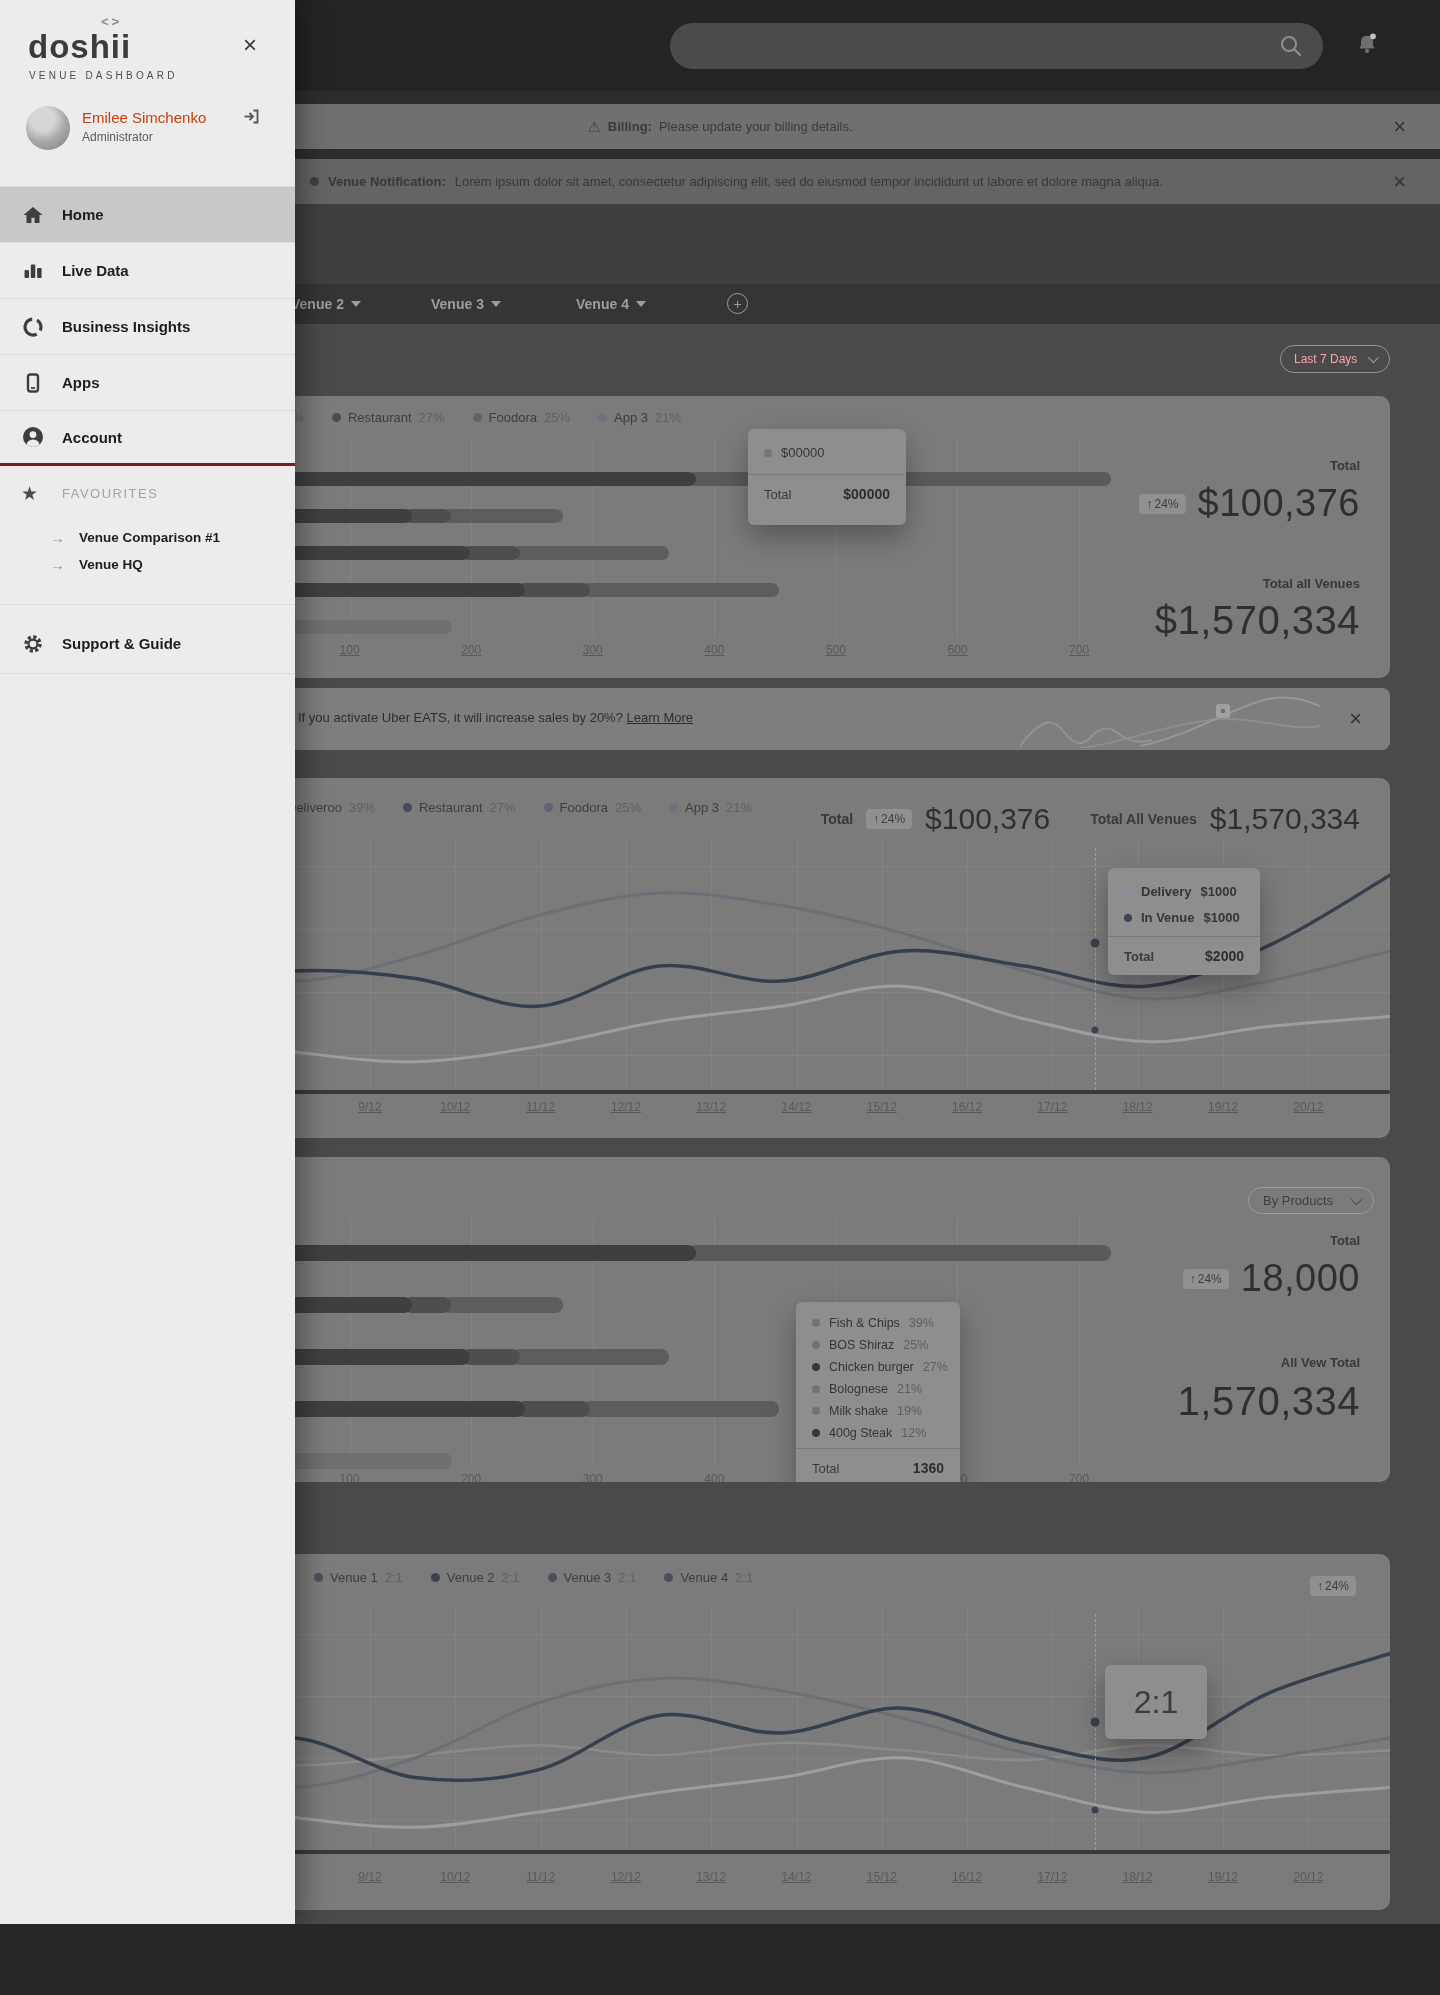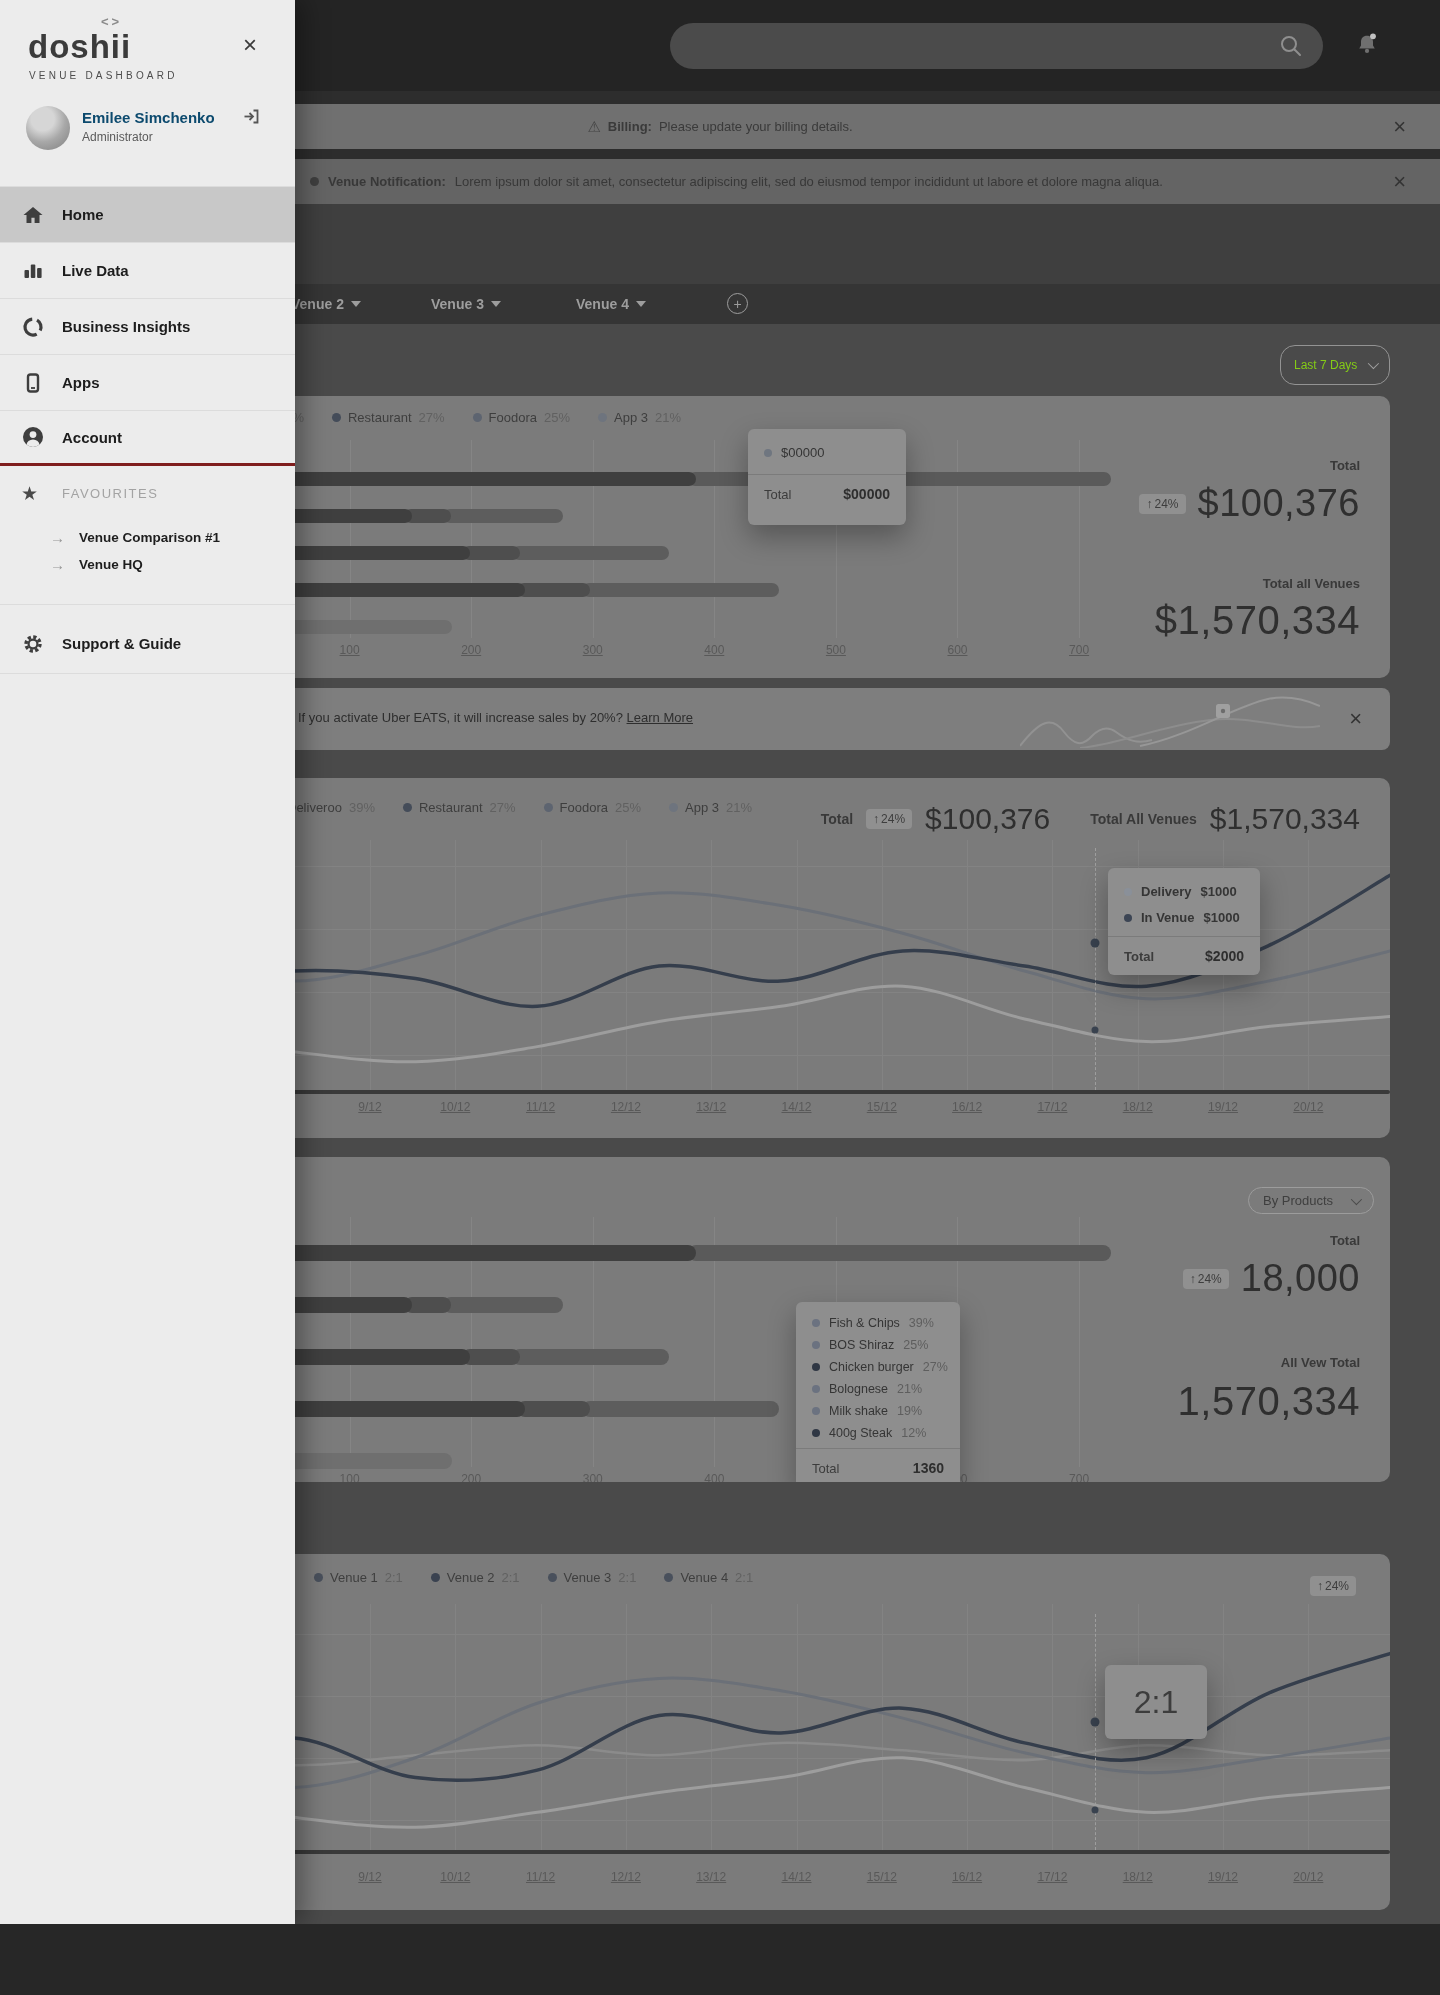--- a/index.html
+++ b/index.html
@@ -15,21 +15,21 @@
   .bar-x{position:absolute;right:28px;top:50%;transform:translateY(-50%);font-size:22px;color:#333;cursor:pointer;line-height:1;background:none;border:none;font-family:inherit;}
   .warn{font-size:15px;color:#454545;}
   .vdot{width:9px;height:9px;border-radius:50%;background:#3f3f3f;}
   .hero{position:absolute;left:0;top:204px;width:1440px;height:80px;background:#3f3f3f;}
   .fav-pill{position:absolute;left:1272px;top:229px;width:118px;height:32px;background:#a0a0a0;border:none;border-radius:16px;display:flex;align-items:center;justify-content:center;gap:7px;font-size:13px;font-weight:bold;color:#333;font-family:inherit;cursor:pointer;}
   .fav-pill .st{color:#4d4d4d;font-size:13px;}
   .tabsbar{position:absolute;left:0;top:284px;width:1440px;height:40px;background:#353535;}
   .vtab{position:absolute;top:0;height:40px;display:flex;align-items:center;gap:7px;color:#9d9d9d;font-weight:bold;font-size:14px;cursor:pointer;background:none;border:none;font-family:inherit;}
   .caret{width:0;height:0;border-left:5px solid transparent;border-right:5px solid transparent;border-top:6px solid #9d9d9d;}
   .plus-circ{position:absolute;left:727px;top:9px;width:21px;height:21px;border:1.5px solid #9d9d9d;border-radius:50%;color:#9d9d9d;font-size:14px;display:flex;align-items:center;justify-content:center;background:none;cursor:pointer;font-family:inherit;line-height:1;box-sizing:border-box;}
-  .period-pill{position:absolute;left:1280px;top:345px;width:110px;height:40px;border:1px solid #939393;border-radius:15px;background:none;color:#84cc16;font-size:12px;display:flex;align-items:center;justify-content:space-between;padding:0 13px;box-sizing:border-box;cursor:pointer;font-family:inherit;}
+  .period-pill{position:absolute;left:1280px;top:345px;width:110px;height:28px;border:1px solid #939393;border-radius:15px;background:none;color:#fca5a5;font-size:12px;display:flex;align-items:center;justify-content:space-between;padding:0 13px;box-sizing:border-box;cursor:pointer;font-family:inherit;}
   .chev{width:7px;height:7px;border-right:1.6px solid #a0a0a0;border-bottom:1.6px solid #a0a0a0;transform:rotate(45deg) translateY(-2px);}
   .chev.dark{border-color:#4a4a4a;}
   
   .card{position:absolute;left:50px;width:1340px;background:#7b7b7b;border-radius:10px;overflow:hidden;}
   .card1{top:396px;height:282px;}
   .banner{position:absolute;left:50px;top:688px;width:1340px;height:62px;background:#7e7e7e;border-radius:8px;overflow:hidden;}
   .card2{top:778px;height:360px;}
   .card3{top:1157px;height:325px;}
   .card4{top:1554px;height:356px;}
   .legend{position:absolute;display:flex;gap:28px;align-items:center;z-index:3;}
@@ -75,21 +75,21 @@
   .banner-text a{color:#2e2e2e;}
   .spark{position:absolute;right:70px;top:4px;}
   .by-pill{position:absolute;left:1198px;top:30px;width:126px;height:27px;border:1px solid #9c9c9c;border-radius:15px;background:none;color:#3f3f3f;font-size:13px;display:flex;align-items:center;justify-content:space-between;padding:0 14px;box-sizing:border-box;cursor:pointer;font-family:inherit;z-index:3;}
   
   .sidebar{position:absolute;left:0;top:0;width:295px;height:1924px;background:#ececec;box-shadow:8px 0 24px rgba(0,0,0,.35);z-index:50;}
   .logo{position:absolute;left:28px;top:28px;font-size:33px;font-weight:bold;color:#3b3b3b;letter-spacing:1px;}
   .logo-mark{position:absolute;left:101px;top:14px;font-size:13px;font-weight:bold;color:#8a8a8a;letter-spacing:3px;}
   .tagline{position:absolute;left:29px;top:70px;font-size:10px;letter-spacing:3.2px;color:#4c4c4c;}
   .sb-close{position:absolute;left:237px;top:32px;font-size:24px;color:#3a3a3a;background:none;border:none;cursor:pointer;font-family:inherit;line-height:1;}
   .avatar{position:absolute;left:26px;top:106px;width:44px;height:44px;border-radius:50%;background:radial-gradient(circle at 38% 30%,#d6d6d6 0 28%,#a8a8a8 55%,#7e7e7e 100%);}
-  .u-name{position:absolute;left:82px;top:109px;font-size:15px;font-weight:bold;color:#0c4a6e;}
+  .u-name{position:absolute;left:82px;top:109px;font-size:15px;font-weight:normal;color:#c2410c;}
   .u-role{position:absolute;left:82px;top:130px;font-size:12px;color:#5a5a5a;}
   .logout{position:absolute;left:243px;top:108px;cursor:pointer;background:none;border:none;padding:0;}
   .menu-item{position:absolute;left:0;width:295px;height:56px;display:flex;align-items:center;cursor:pointer;background:none;border:none;border-top:1px solid #dcdcdc;font-family:inherit;padding:0;box-sizing:border-box;}
   .menu-item.active{background:#c8c8c8;}
   .menu-item .mi-ic{width:26px;margin-left:20px;display:flex;justify-content:center;}
   .menu-item .mi-lab{margin-left:16px;font-size:15px;font-weight:bold;color:#1d1d1d;}
   .fav-head-star{position:absolute;left:21px;top:482px;font-size:19px;color:#4a4a4a;}
   .fav-head{position:absolute;left:62px;top:486px;font-size:13px;letter-spacing:1.5px;color:#a3a3a3;}
   .fav-item{position:absolute;left:0;width:295px;height:26px;display:flex;align-items:center;background:none;border:none;cursor:pointer;font-family:inherit;padding:0;}
   .fav-item .fa{margin-left:50px;color:#969696;font-size:15px;}

